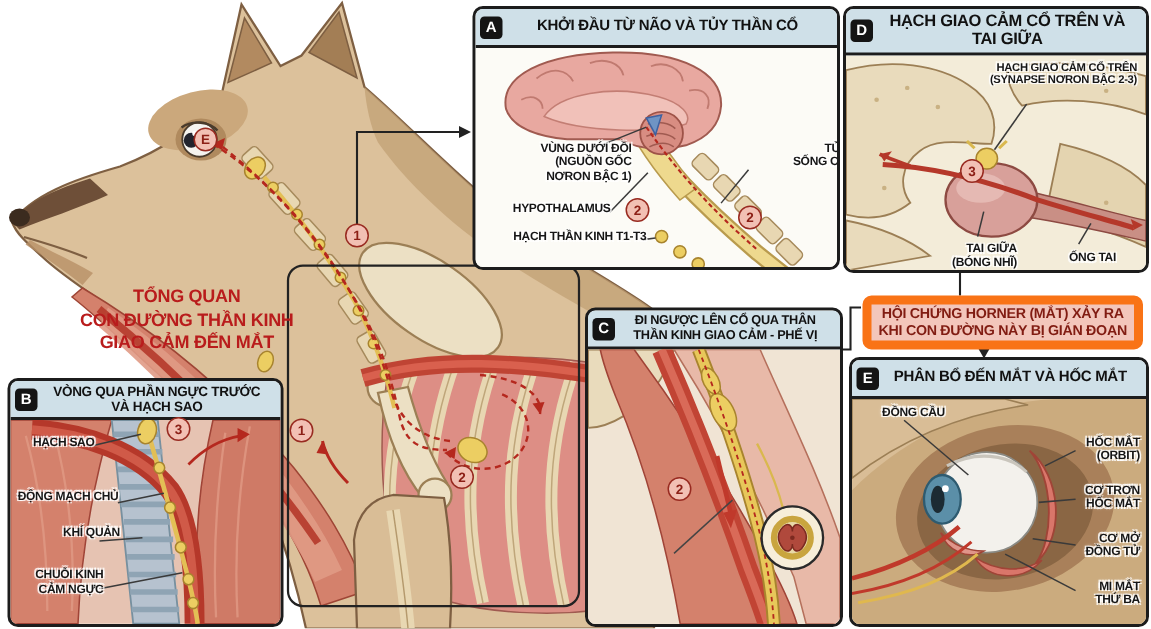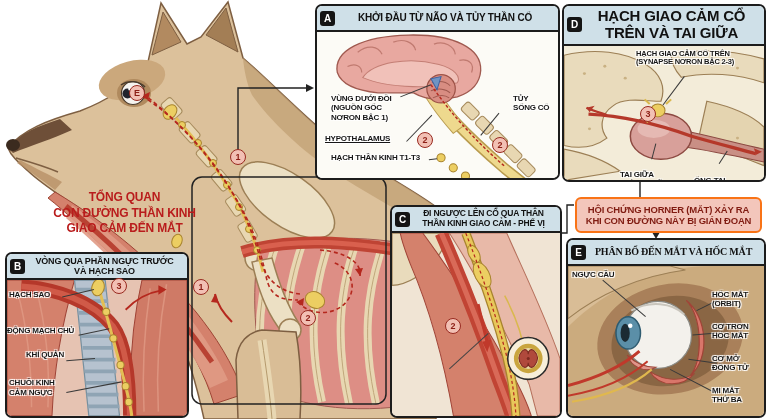--- a/index.html
+++ b/index.html
@@ -13,29 +13,29 @@
   .panel-header{background:#cfe0e8;border-bottom:2px solid #1c1c1c;display:flex;align-items:center;
     min-height:20px;padding:2px 3px;flex:none;}
   .letter-box{width:15px;height:15px;background:#141414;color:#ffffff;font-weight:bold;font-size:10px;
     display:flex;align-items:center;justify-content:center;border-radius:3px;margin-right:4px;flex:none;}
   .panel-title{flex:1;font-weight:bold;font-size:9.5px;line-height:1.12;text-align:center;color:#111;
     letter-spacing:-0.2px;padding-right:4px;}
   .panel-body{position:relative;flex:1;}
   .panel-body > svg{position:absolute;left:0;top:0;width:100%;height:100%;}
   
   .lbl{position:absolute;font-weight:bold;font-size:8px;line-height:1.18;color:#161616;
-    white-space:pre-line;text-align:left;letter-spacing:-0.2px;z-index:3;
+    white-space:pre-line;text-align:right;letter-spacing:-0.2px;z-index:3;
     text-shadow:-1px -1px 0 #ffffffcc,1px -1px 0 #ffffffcc,-1px 1px 0 #ffffffcc,1px 1px 0 #ffffffcc,0 0 3px #ffffffcc;}
   
   .overview-title{position:absolute;left:32px;top:190px;width:185px;text-align:center;
     font-weight:bold;font-size:12px;line-height:1.3;color:#b91c1c;white-space:pre-line;z-index:2;
     letter-spacing:-0.2px;}
   
   .horner{position:absolute;left:575px;top:197px;width:187px;height:36px;background:#f3c6bb;
-    border:2px solid #f97316;border-radius:6px;z-index:3;display:flex;align-items:center;justify-content:center;
+    border:6px solid #f97316;border-radius:6px;z-index:3;display:flex;align-items:center;justify-content:center;
     text-align:center;font-weight:bold;font-size:9.5px;line-height:1.2;color:#811c12;white-space:pre-line;
     letter-spacing:-0.2px;box-sizing:border-box;}
   
   .marker{position:absolute;width:16px;height:16px;border-radius:50%;background:#f2c0b4;
     border:1.5px solid #982a20;color:#8c1f16;font-weight:bold;font-size:9px;display:flex;
     align-items:center;justify-content:center;z-index:5;box-sizing:border-box;}
 </style>
 </head>
 <body>
 
@@ -204,31 +204,31 @@
         <g stroke="#3a3a3a" stroke-width="1">
           <line x1="82" y1="64" x2="112" y2="52"></line>
           <line x1="88" y1="108" x2="113" y2="82"></line>
           <line x1="110" y1="126" x2="118" y2="125"></line>
           <line x1="179" y1="80" x2="161" y2="102"></line>
         </g>
       </svg>
       <div class="lbl" style="left:14px;top:62px;width:90px;">VÙNG DƯỚI ĐỒI
 (NGUỒN GỐC
 NƠRON BẬC 1)</div>
-      <div class="lbl" style="left:8px;top:102px;width:82px;text-decoration:underline;">HYPOTHALAMUS</div>
+      <div class="lbl" style="left:8px;top:102px;width:82px;">HYPOTHALAMUS</div>
       <div class="lbl" style="left:14px;top:121px;width:100px;">HẠCH THẦN KINH T1-T3</div>
       <div class="lbl" style="left:165px;top:62px;width:52px;margin-left:31px;">TỦY
 SỐNG CỔ</div>
     </div>
   </div>
 
   <div class="panel" style="left:562px;top:4px;width:200px;height:174px;">
     <div class="panel-header">
       <div class="letter-box">D</div>
-      <div class="panel-title" style="font-size:15px;">HẠCH GIAO CẢM CỔ TRÊN VÀ TAI GIỮA</div>
+      <div class="panel-title" style="font-size:11px;">HẠCH GIAO CẢM CỔ TRÊN VÀ TAI GIỮA</div>
     </div>
     <div class="panel-body">
       <svg viewBox="0 0 196 146" preserveAspectRatio="none">
         <rect width="196" height="146" fill="#f3ecd9"></rect>
         <g fill="#e9dbbc" stroke="#9c7f55" stroke-width="1.2">
           <path d="M 0,10 C 30,2 60,6 80,20 C 95,30 100,45 95,60 C 80,60 60,55 48,65 C 35,75 35,90 42,100 C 30,110 15,112 0,108 Z"></path>
           <path d="M 105,8 C 140,2 170,6 196,14 L 196,40 C 170,30 140,28 115,34 C 108,26 105,16 105,8 Z"></path>
           <path d="M 140,60 C 165,66 185,76 196,88 L 196,130 C 175,120 150,112 130,110 Z" fill="#e4d4b0"></path>
           <path d="M 0,112 C 20,116 40,124 55,136 L 0,146 Z"></path>
         </g>
@@ -275,21 +275,21 @@
       <div class="lbl" style="left:130px;top:130px;width:50px;">ỐNG TAI</div>
     </div>
   </div>
 
   <div class="horner">HỘI CHỨNG HORNER (MẮT) XẢY RA
 KHI CON ĐƯỜNG NÀY BỊ GIÁN ĐOẠN</div>
 
   <div class="panel" style="left:566px;top:238px;width:196px;height:176px;">
     <div class="panel-header">
       <div class="letter-box">E</div>
-      <div class="panel-title" style="font-size:10px;font-family:Liberation Serif, serif;">PHÂN BỔ ĐẾN MẮT VÀ HỐC MẮT</div>
+      <div class="panel-title" style="font-size:10px;">PHÂN BỔ ĐẾN MẮT VÀ HỐC MẮT</div>
     </div>
     <div class="panel-body">
       <svg viewBox="0 0 192 148" preserveAspectRatio="none">
         <rect width="192" height="148" fill="#d9bd96"></rect>
         <path d="M 0,60 C 40,20 90,0 140,0 L 192,0 L 192,148 L 0,148 Z" fill="#cbab7e"></path>
 
         <ellipse cx="100" cy="72" rx="72" ry="54" fill="#a9805a" transform="rotate(-12 100 72)"></ellipse>
         <ellipse cx="100" cy="74" rx="58" ry="44" fill="#8a6644" transform="rotate(-12 100 74)"></ellipse>
 
         <path d="M 0,52 C 30,28 70,10 115,4 L 100,0 L 0,0 Z" fill="#d9bd96" stroke="#9c7f55" stroke-width="1"></path>
@@ -310,21 +310,21 @@
         <path d="M 4,134 C 40,128 64,118 82,102" stroke="#e0b84e" stroke-width="2" fill="none"></path>
 
         <g stroke="#3a3a3a" stroke-width="1">
           <line x1="34" y1="14" x2="76" y2="50"></line>
           <line x1="146" y1="34" x2="126" y2="44"></line>
           <line x1="146" y1="66" x2="122" y2="68"></line>
           <line x1="146" y1="96" x2="118" y2="92"></line>
           <line x1="146" y1="126" x2="100" y2="102"></line>
         </g>
       </svg>
-      <div class="lbl" style="left:4px;top:4px;width:58px;">NGỰC CẦU</div>
+      <div class="lbl" style="left:4px;top:4px;width:58px;">ĐỒNG CẦU</div>
       <div class="lbl" style="left:144px;top:24px;width:48px;">HỐC MẮT
 (ORBIT)</div>
       <div class="lbl" style="left:144px;top:56px;width:48px;">CƠ TRƠN
 HỐC MẮT</div>
       <div class="lbl" style="left:144px;top:88px;width:48px;">CƠ MỞ
 ĐỒNG TỬ</div>
       <div class="lbl" style="left:144px;top:120px;width:48px;">MI MẮT
 THỨ BA</div>
     </div>
   </div>

